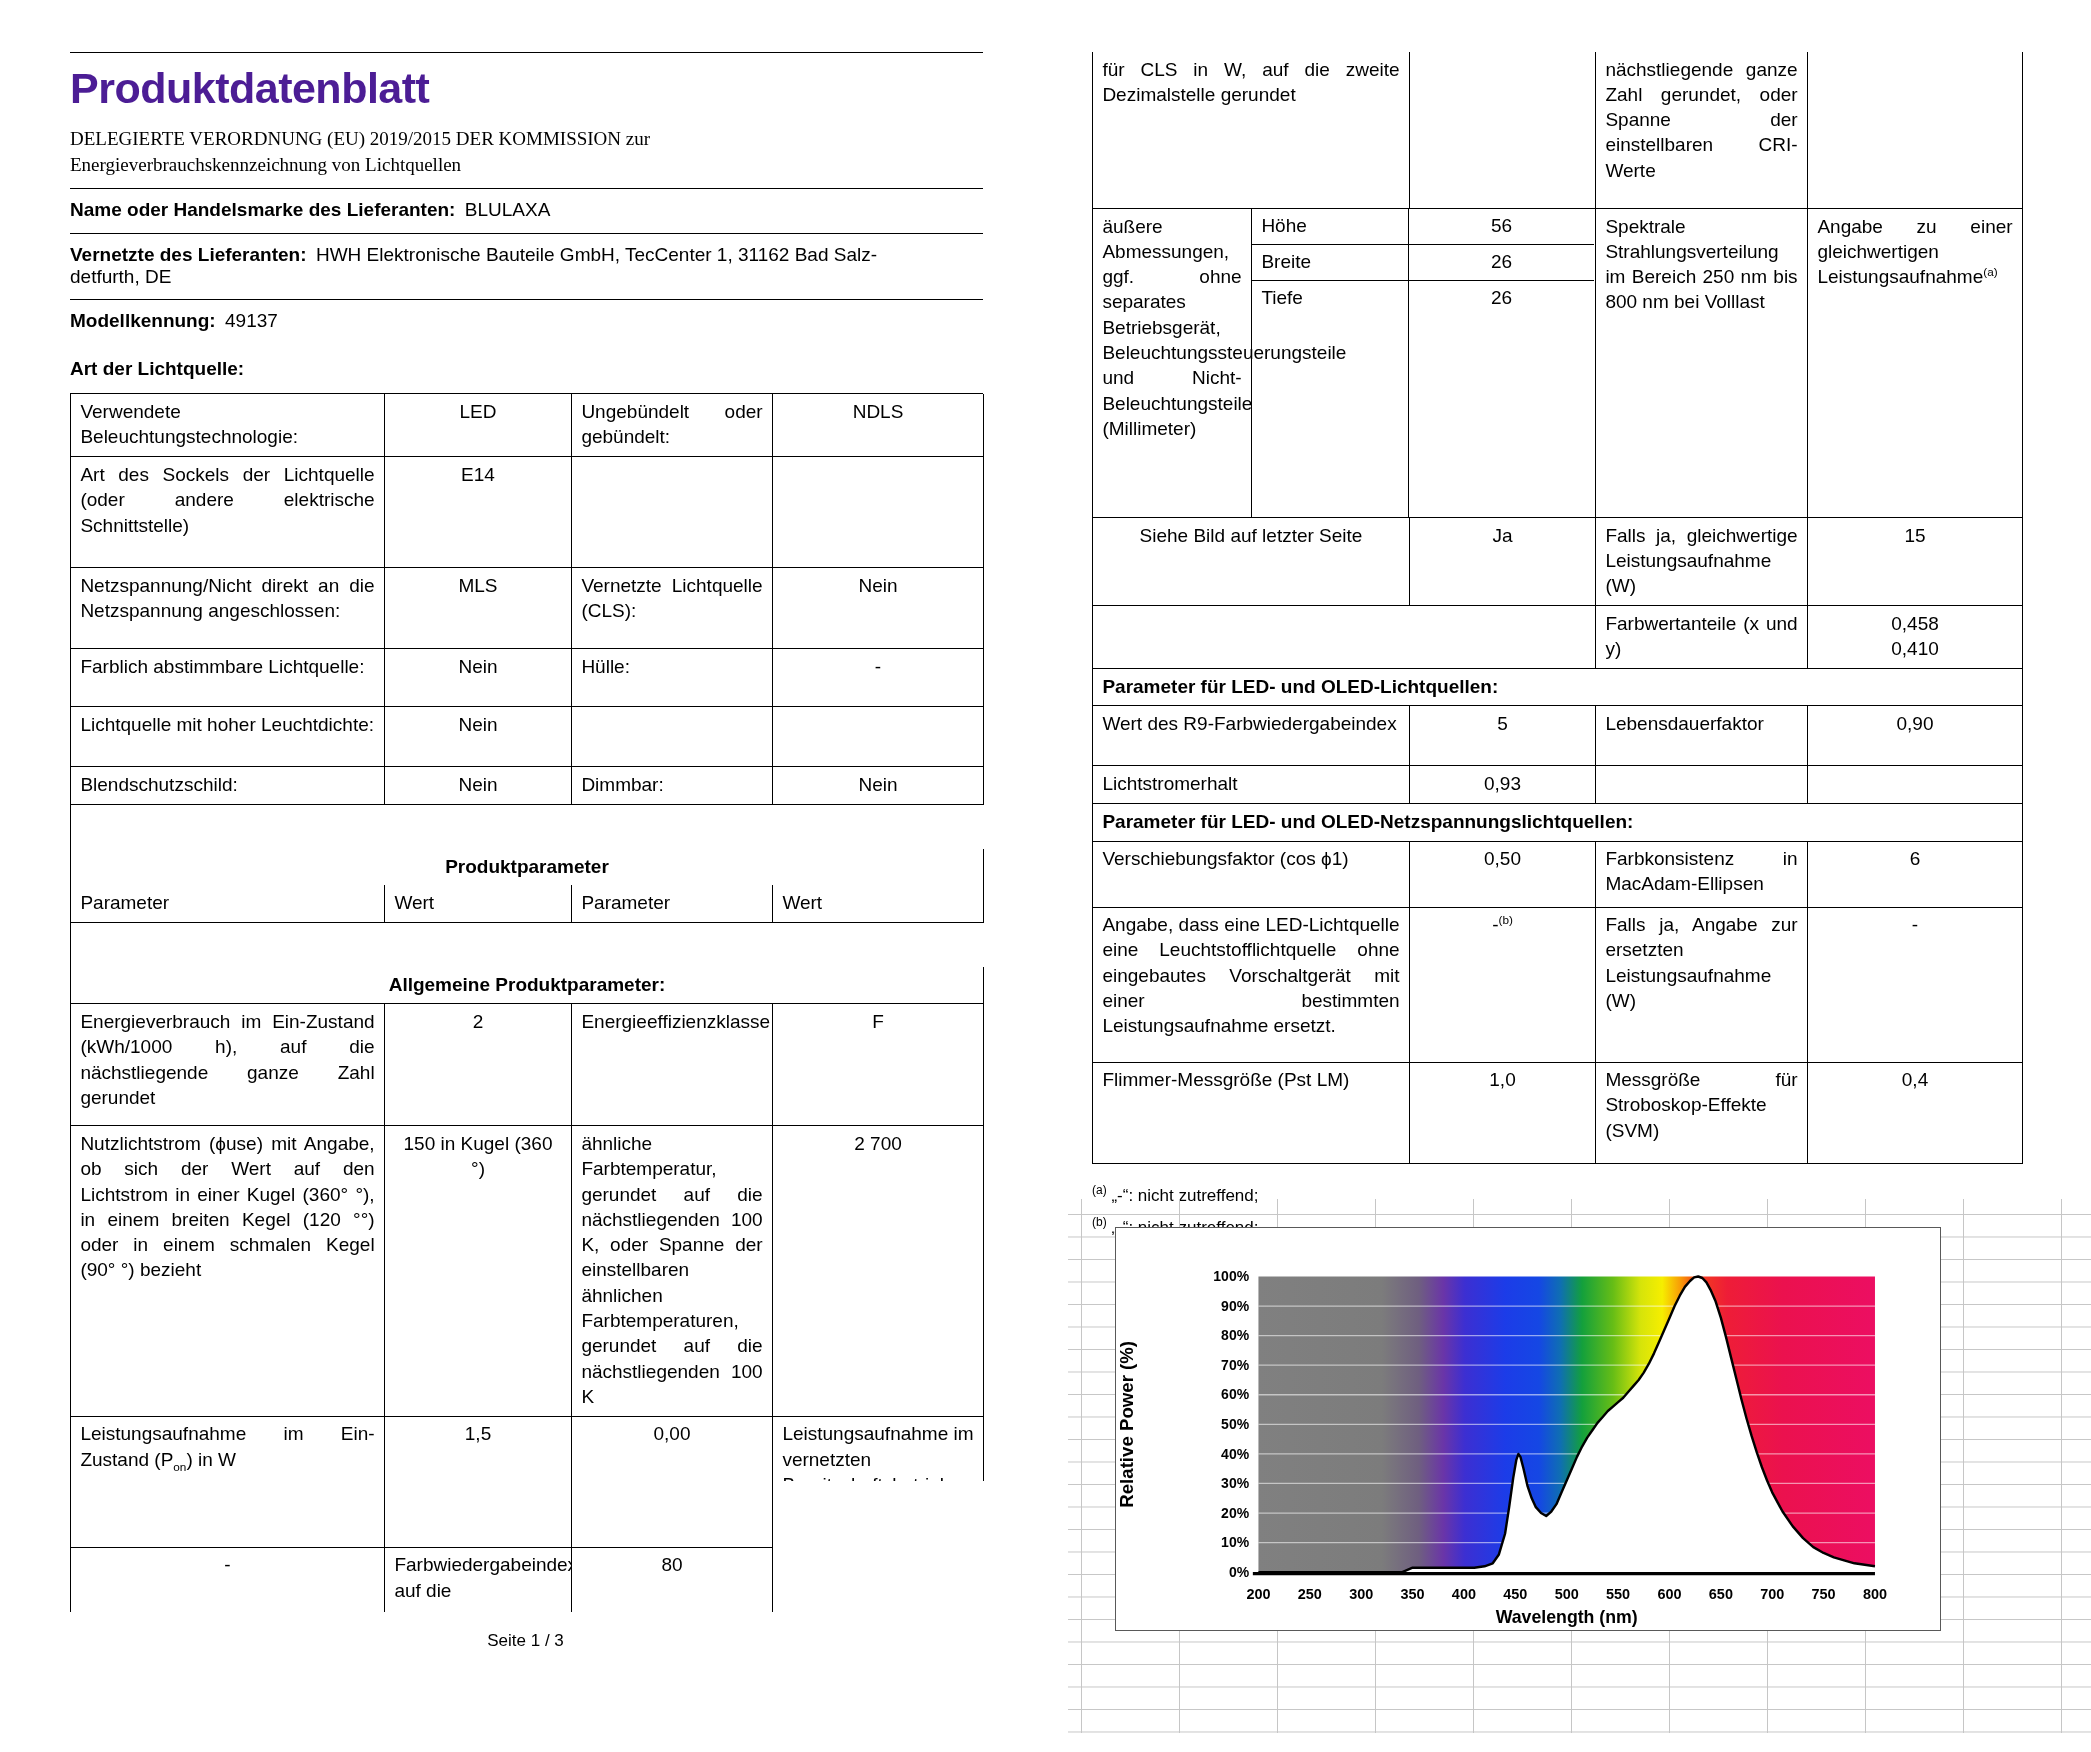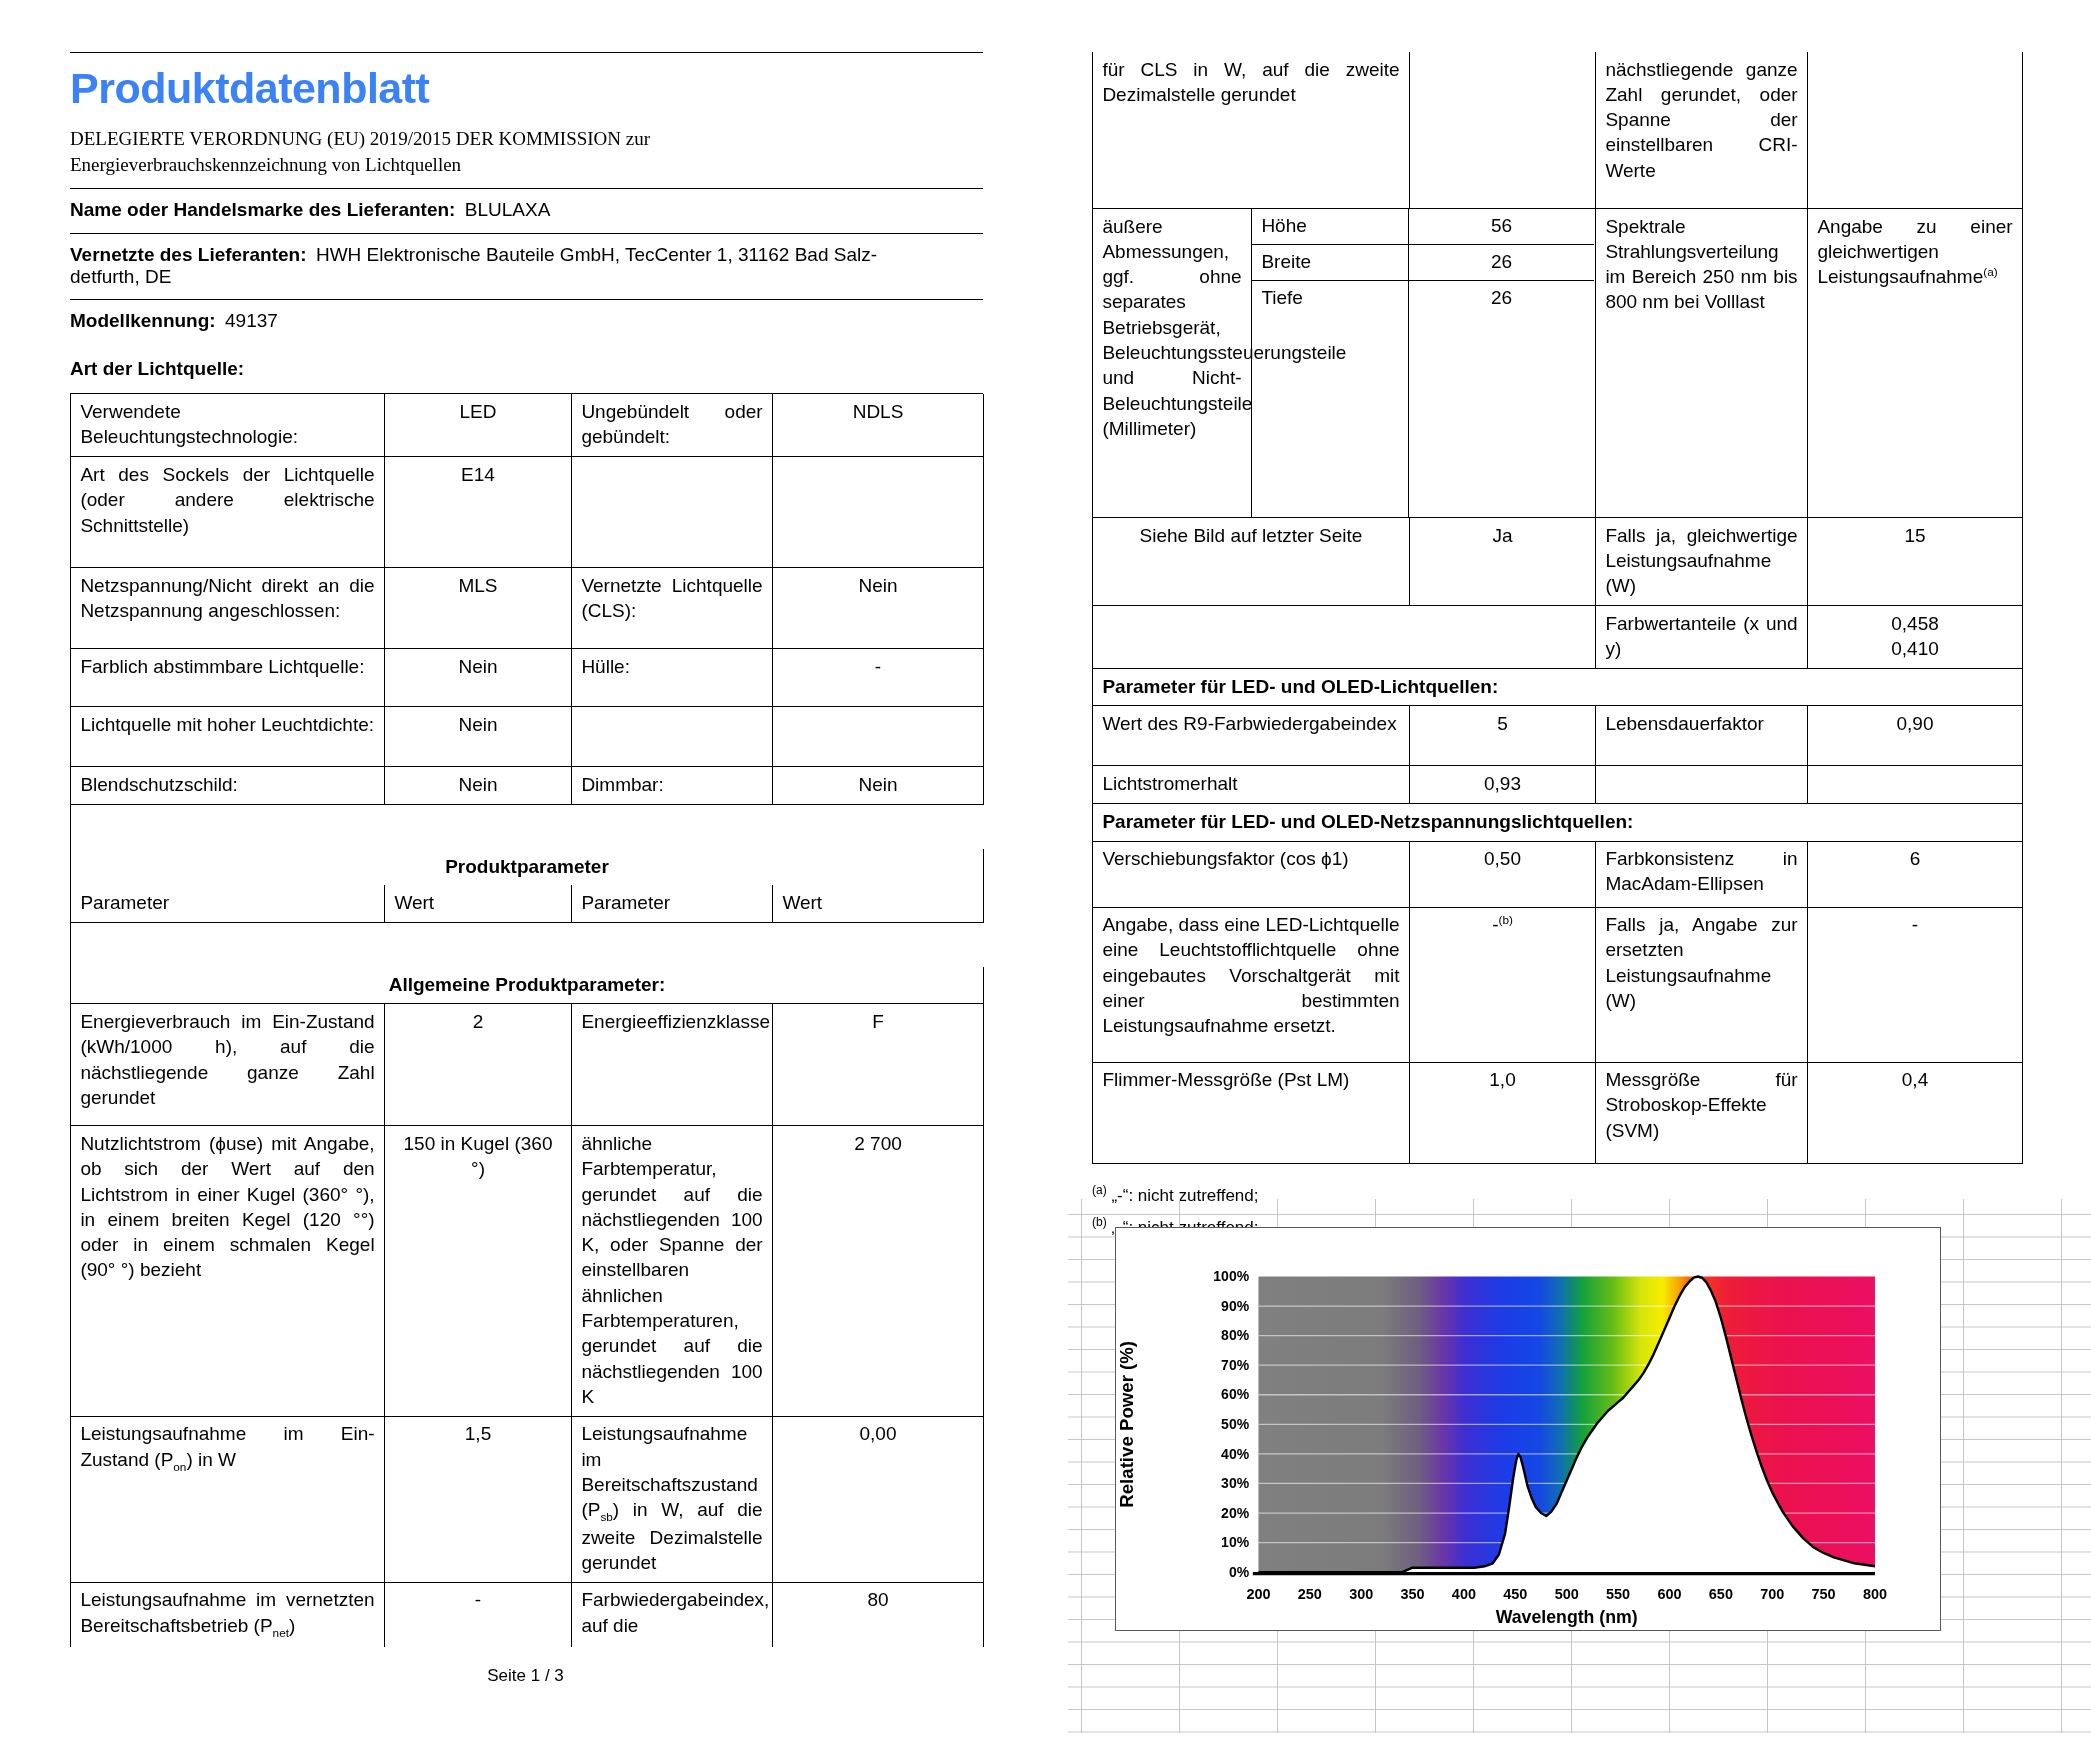--- a/index.html
+++ b/index.html
@@ -2,21 +2,21 @@
 <html lang="de" style="font-size:15px"><head>
 <meta charset="utf-8">
 <style>
   *{box-sizing:border-box;margin:0;padding:0;}
   body{width:2091px;height:1753px;position:relative;background:#fff;color:#000;
        font-family:"Liberation Sans","DejaVu Sans",sans-serif;overflow:hidden;}
   .page{position:absolute;}
   #p1{left:70px;top:52px;width:913px;}
   #p2{left:1092px;top:52px;width:932px;}
   .rule{border-top:1.9px solid #000;}
-  .title{font-size:43px;font-weight:700;color:#3b82f6;margin:11.2px 0 13px;letter-spacing:-0.5px;}
+  .title{font-size:43px;font-weight:700;color:#4c1d95;margin:11.2px 0 13px;letter-spacing:-0.5px;}
   .subtitle{font-size:19px;line-height:1.38;margin-bottom:9.4px;font-family:Liberation Serif, serif;}
   .kv{font-size:19px;padding:10.3px 0 11.2px;}
   .kv .lab{font-weight:700;}
   .kv .val{margin-left:9.4px;}
   .sec-head{font-size:19px;font-weight:700;margin:15px 0 13px;}
   .dtable{display:grid;border-left:1.9px solid #000;font-size:19px;line-height:1.33;}
   #t1{grid-template-columns:314px 187px 201px 211px;border-top:1.9px solid #000;}
   #t2{grid-template-columns:317px 186px 212px 215px;}
   .c{border-right:1.9px solid #000;border-bottom:1.9px solid #000;padding:4.7px 9.4px 6.6px;}
   .lj{text-align:justify;}
@@ -118,21 +118,20 @@
     <div class="c lj">Energieeffizienzklasse</div>
     <div class="c vc">F</div>
 
     <div class="c lj" style="min-height:289px">Nutzlichtstrom (ϕuse) mit Angabe, ob sich der Wert auf den Lichtstrom in einer Kugel (360° °), in einem breiten Kegel (120 °°) oder in einem schmalen Kegel (90° °) bezieht</div>
     <div class="c vc">150 in Kugel (360 °)</div>
     <div class="c lj">ähnliche Farbtemperatur, gerundet auf die nächstliegenden 100 K, oder Spanne der einstellbaren ähnlichen Farbtemperaturen, gerundet auf die nächstliegenden 100 K</div>
     <div class="c vc">2 700</div>
 
     <div class="c lj" style="min-height:131px">Leistungsaufnahme im Ein-Zustand (P<sub>on</sub>) in W</div>
     <div class="c vc">1,5</div>
-    <div class="c lj">Leistungsaufnahme im Bereitschaftszustand (P<sub>sb</sub>) in W, auf die zweite Dezimalstelle gerundet</div>
     <div class="c vc">0,00</div>
 
     <div class="c lj clip">Leistungsaufnahme im vernetzten Bereitschaftsbetrieb (P<sub>net</sub>)</div>
     <div class="c vc clip">-</div>
     <div class="c lj clip">Farbwiedergabeindex, auf die</div>
     <div class="c vc clip">80</div>
   </div>
 
   <div class="footer">Seite 1 / 3</div>
 </div>

